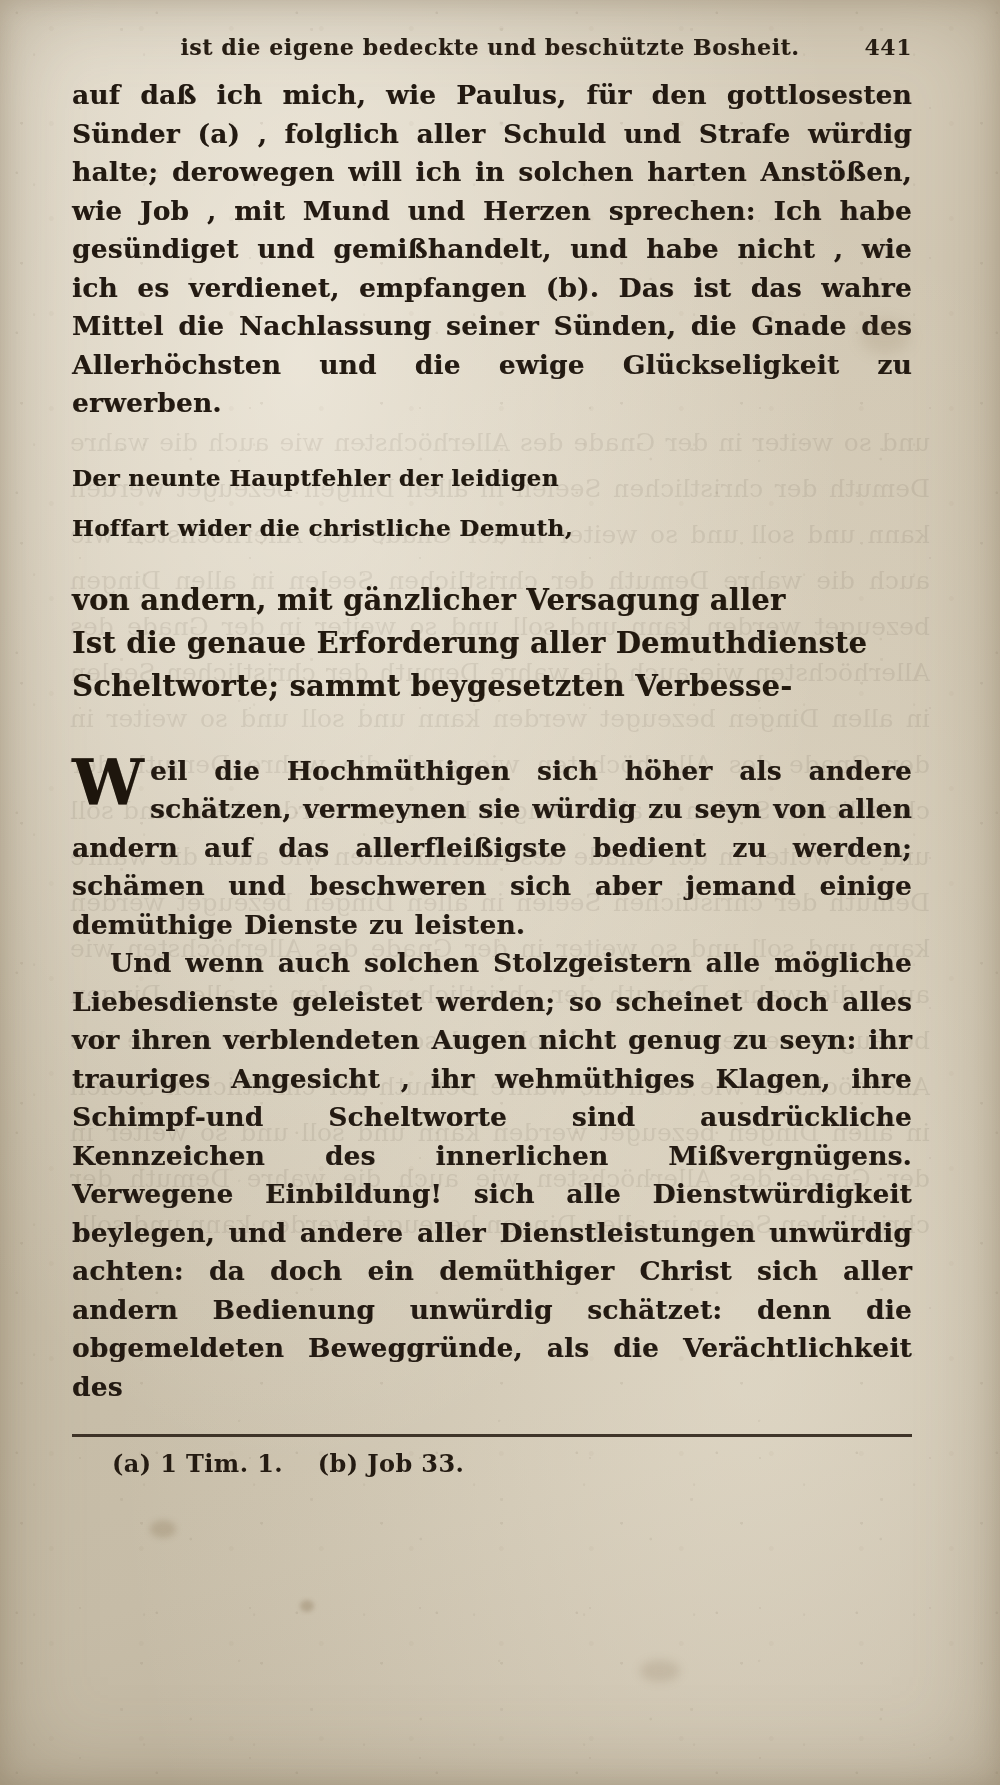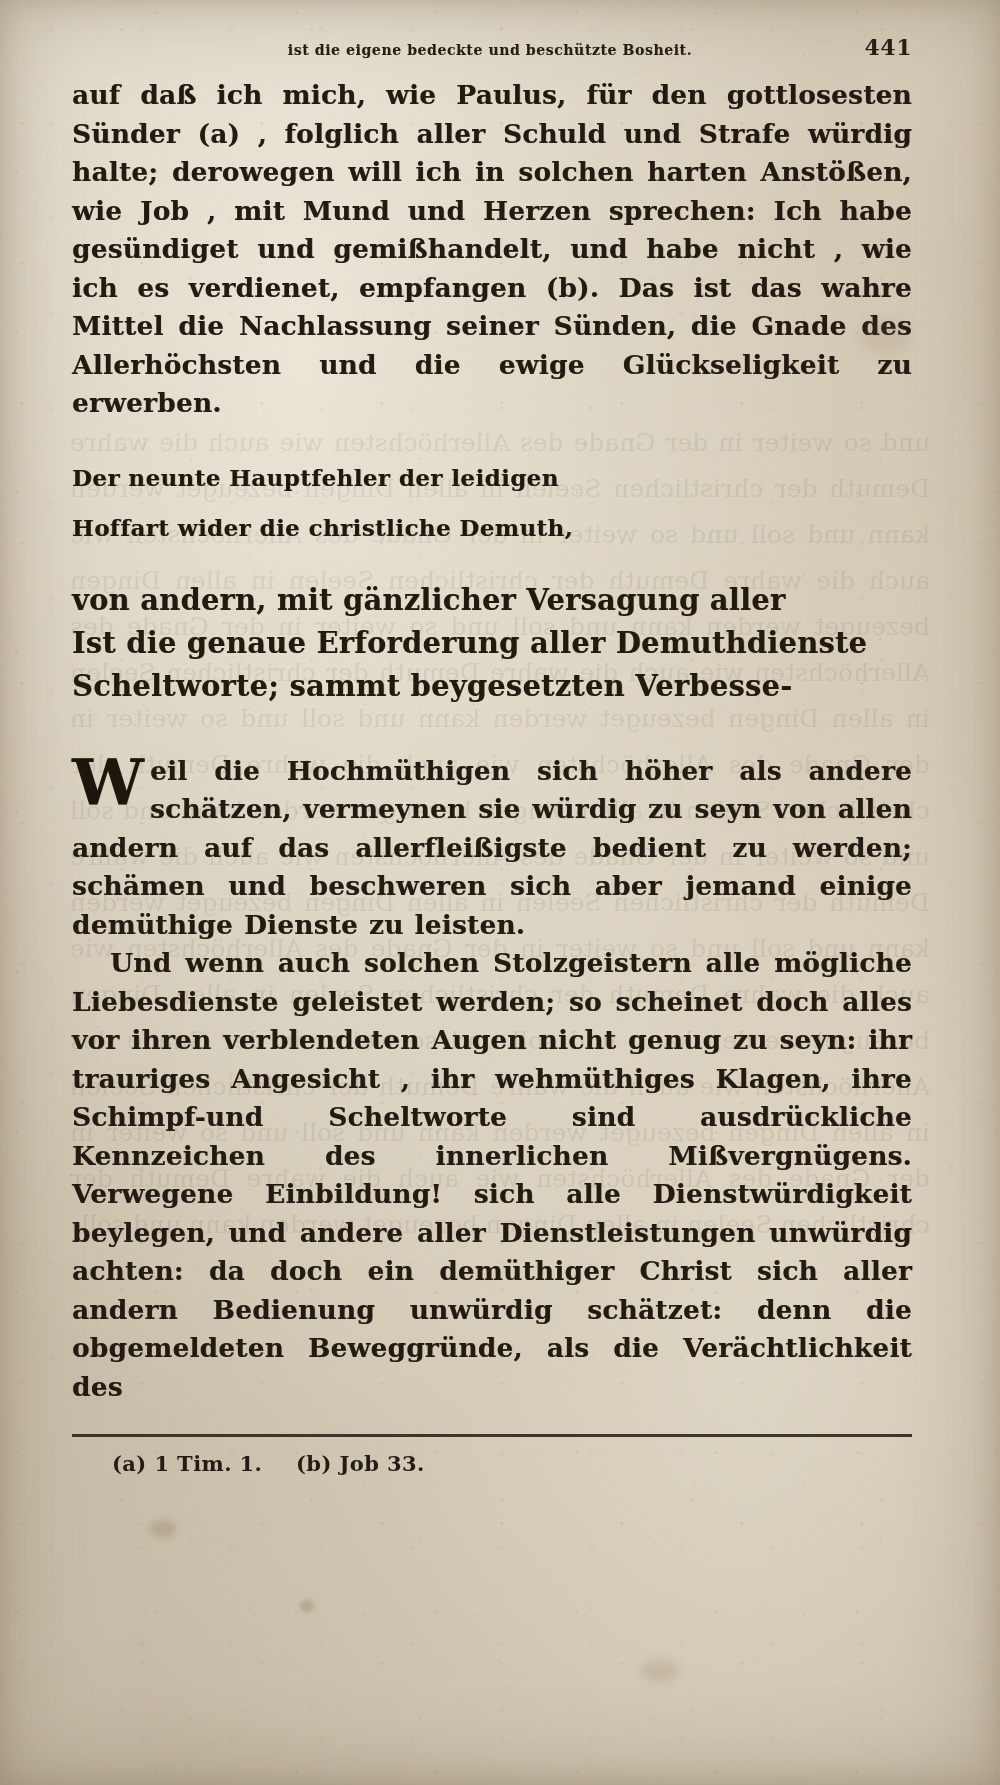--- a/index.html
+++ b/index.html
@@ -78,21 +78,21 @@
     display: flex;
     align-items: baseline;
     justify-content: space-between;
     margin-bottom: 16px;
   }
   .runhead .rh-title {
     flex: 1;
     text-align: center;
     font-family: "DejaVu Serif", serif;
     font-weight: 700;
-    font-size: 14px;
+    font-size: 22px;
     letter-spacing: .6px;
     color: #241b12;
     text-shadow: .4px .3px 0 rgba(40,28,16,.35);
     padding-left: 60px;
   }
   .runhead .rh-page {
     width: 64px;
     text-align: right;
     font-size: 22px;
     font-weight: 700;
@@ -156,21 +156,21 @@
 
   hr.rule {
     border: none;
     border-top: 3px solid #2a2016;
     margin: 28px 0 12px 0;
     width: 100%;
     opacity: .88;
   }
 
   .footnotes {
-    font-size: 21px;
+    font-size: 24px;
     line-height: 30px;
     font-weight: 700;
     letter-spacing: .4px;
     padding-left: 40px;
     color: #241b12;
   }
   .footnotes .fn { margin-right: 26px; white-space: nowrap; }
 
   
   .stain {

